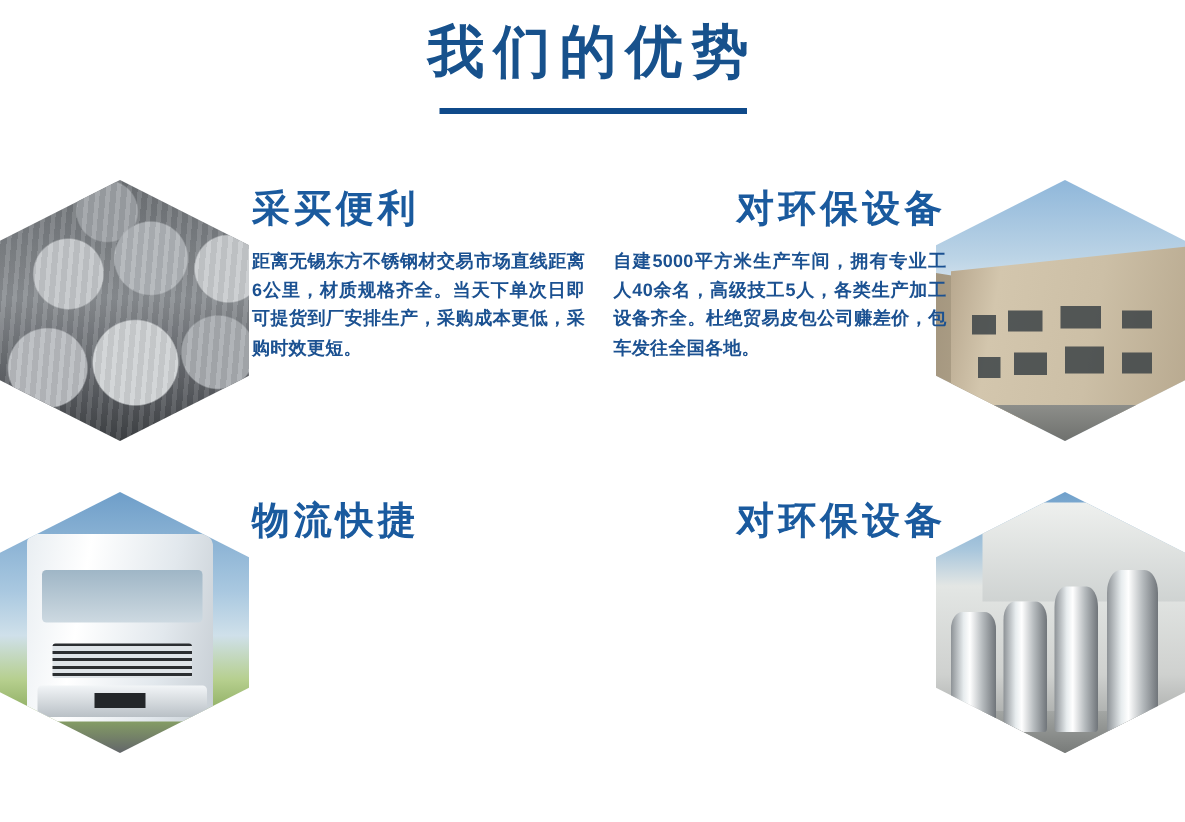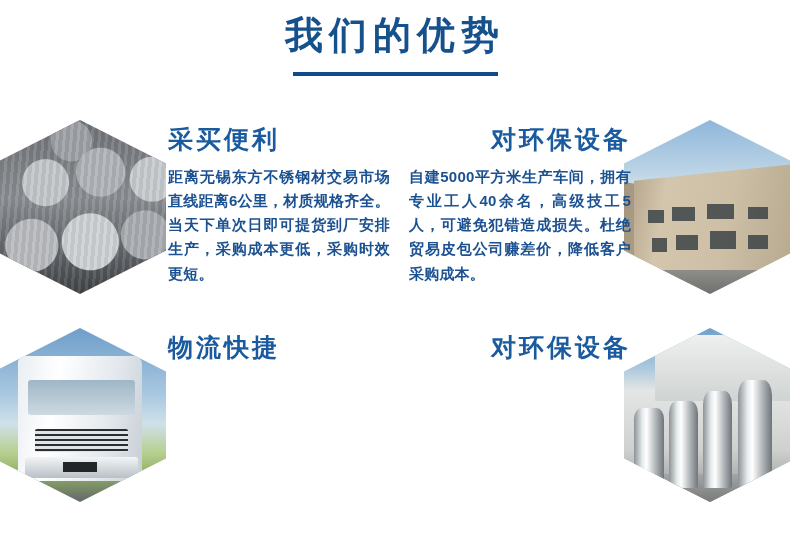--- a/index.html
+++ b/index.html
@@ -146,21 +146,21 @@
   .txt{ position:absolute; top:22px; width:222px; }
   .txt.tleft { left:168px; text-align:left; }
   .txt.tright{ left:14px;  text-align:left; }
 
   .adv-head{
     font-size:25px; font-weight:bold; letter-spacing:3px;
     color:#1a5a9e; line-height:1.1; margin-bottom:11px;
   }
   .adv-head.ralign{ text-align:right; }
   .adv-body{
-    font-size:15px; line-height:1.62; color:#1b5191;
+    font-size:12px; line-height:1.62; color:#1b5191;
     font-weight:bold; letter-spacing:.2px; text-align:justify;
   }
 </style>
 </head>
 <body>
 
 <div class="page-title-wrap">
   <div class="page-title">我们的优势</div>
   <div class="title-rule"></div>
 </div>
@@ -186,21 +186,21 @@
       <div class="win" style="left:72%;top:50%;width:12%;height:7%"></div>
       <div class="win" style="left:16%;top:68%;width:9%;height:8%"></div>
       <div class="win" style="left:30%;top:66%;width:13%;height:9%"></div>
       <div class="win" style="left:50%;top:64%;width:15%;height:10%"></div>
       <div class="win" style="left:72%;top:66%;width:12%;height:8%"></div>
       <div class="ground"></div>
     </div>
   </div>
   <div class="txt tright">
     <div class="adv-head ralign">对环保设备</div>
-    <div class="adv-body">自建5000平方米生产车间，拥有专业工人40余名，高级技工5人，可避免犯错造成损失。杜绝贸易皮包公司赚差价，降低客户采购成本。</div>
+    <div class="adv-body">自建5000平方米生产车间，拥有专业工人40余名，高级技工5人，各类生产加工设备齐全。杜绝贸易皮包公司赚差价，包车发往全国各地。</div>
   </div>
 </div>
 
 <div class="adv r1 c0">
   <div class="hex left">
     <div class="photo ph-truck">
       <div class="cab"></div>
       <div class="glass"></div>
       <div class="grill"></div>
       <div class="bumper"></div>

